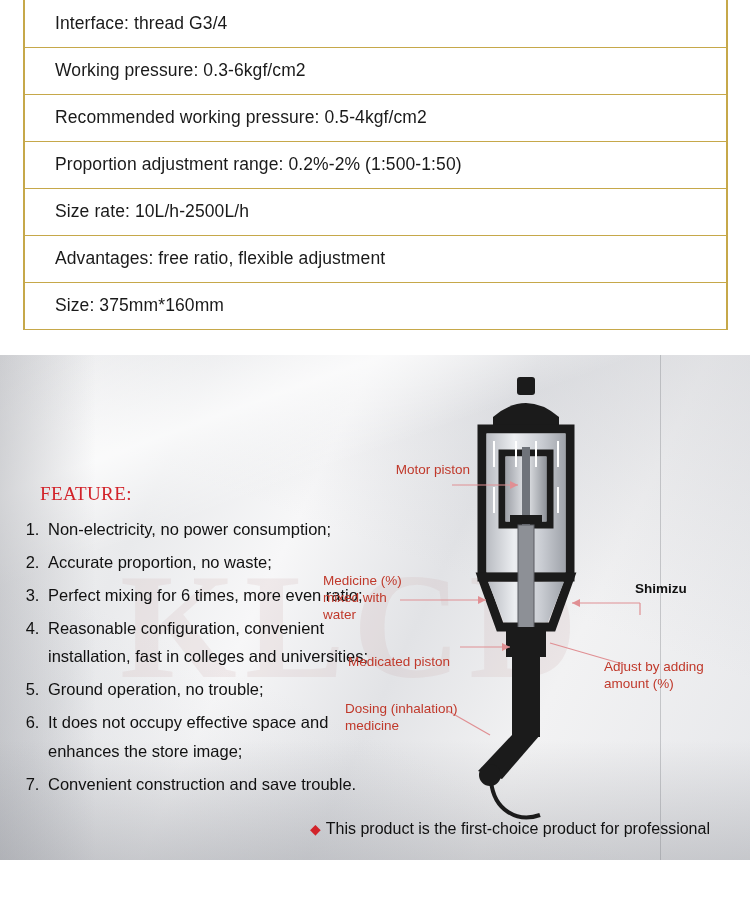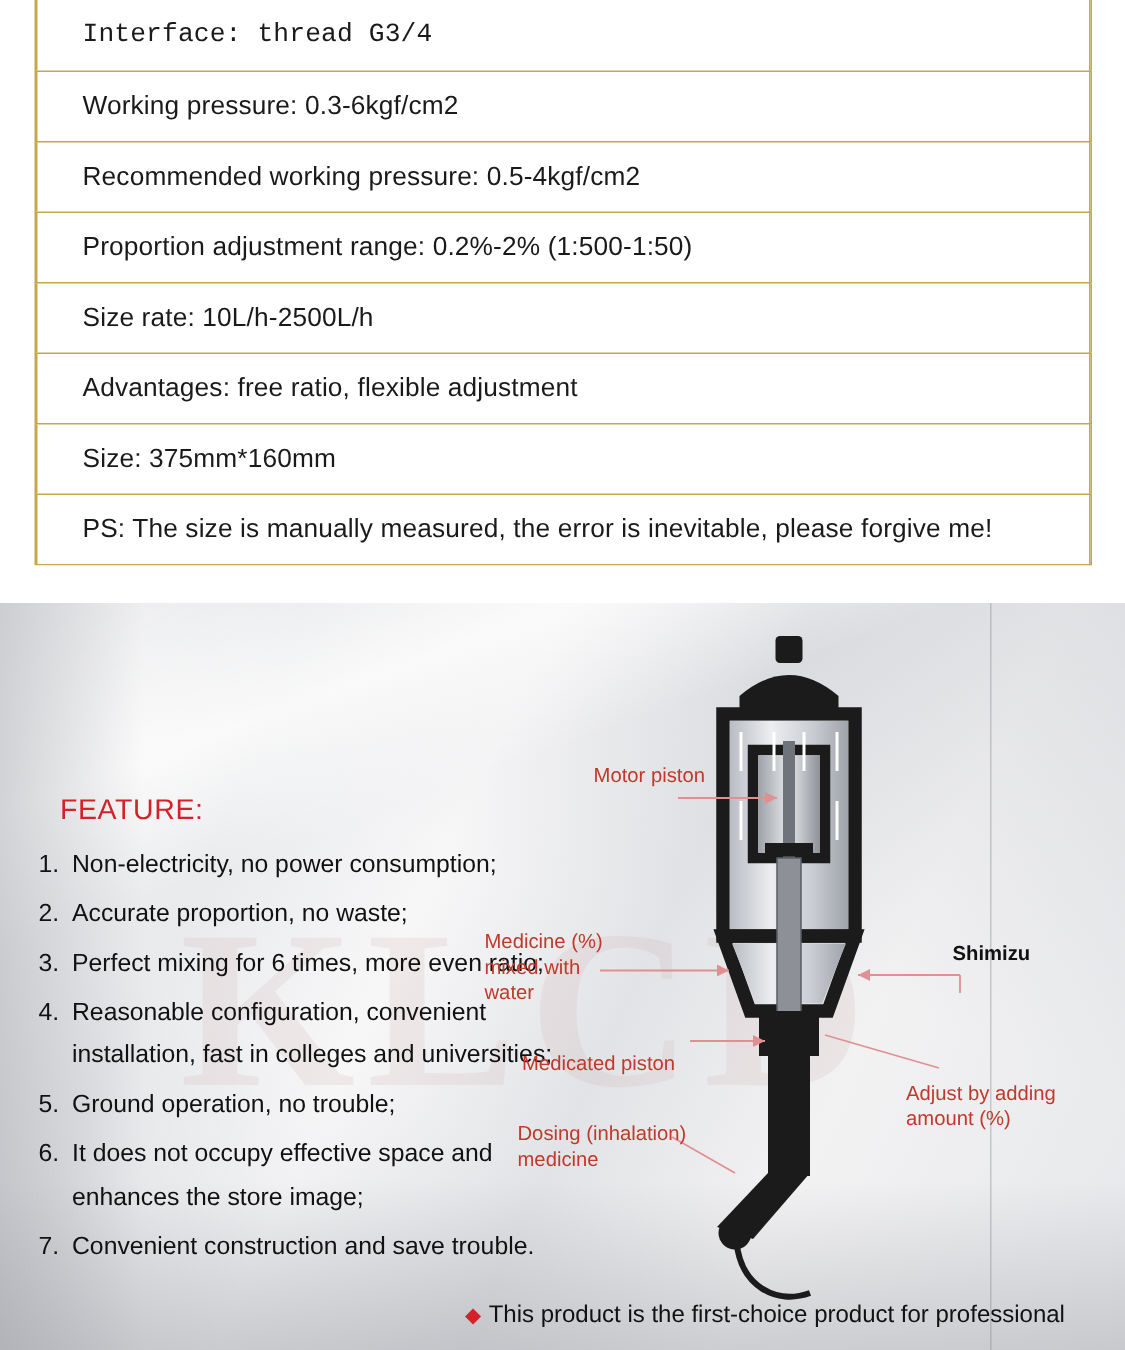--- a/index.html
+++ b/index.html
@@ -32,21 +32,20 @@
     border-left: none;
     border-right: none;
     padding: 0 0 0 30px;
     font-size: 17.5px;
     color: #1a1a1a;
     vertical-align: middle;
     letter-spacing: 0.1px;
   }
   .spec-table tr:first-child td {
     border-top: none;
-    font-family: Liberation Mono, monospace;
   }
   .spec-table tr:last-child td {
     border-bottom: 1px solid #c6a84a;
   }
   .spec-table-wrap {
     border-left: 1px solid #c6a84a;
     border-right: 1px solid #c6a84a;
     width: 704px;
     margin: 0 auto;
     box-sizing: border-box;
@@ -121,20 +120,21 @@
     letter-spacing: 0.3px;
   }
 
   .feature-label {
     position: absolute;
     left: 40px;
     top: 128px;
     color: #d2232a;
     font-size: 19px;
     letter-spacing: 0.4px;
+    font-family: Liberation Serif, serif;
   }
 
   ol.feature-list {
     position: absolute;
     left: 22px;
     top: 160px;
     width: 360px;
     margin: 0;
     padding: 0 0 0 22px;
     list-style: decimal;
@@ -199,23 +199,20 @@
         <td>Proportion adjustment range: 0.2%-2% (1:500-1:50)</td>
       </tr>
       <tr>
         <td>Size rate: 10L/h-2500L/h</td>
       </tr>
       <tr>
         <td>Advantages: free ratio, flexible adjustment</td>
       </tr>
       <tr>
         <td>Size: 375mm*160mm</td>
-      </tr>
-      <tr>
-        <td>PS: The size is manually measured, the error is inevitable, please forgive me!</td>
       </tr>
     </tbody>
   </table>
 </div>
 
 <div class="gap"></div>
 
 <div class="feature-panel">
   <div class="panel-shadow-left"></div>
   <div class="panel-shadow-bottom"></div>
@@ -310,16 +307,16 @@
         <polygon points="96,225 88,221 88,229"></polygon>
         <polygon points="182,228 190,224 190,232"></polygon>
         <polygon points="120,272 112,268 112,276"></polygon>
       </g>
     </svg>
 
     <div class="callout red" style="left:-40px; top:86px; width:120px; text-align:right;">Motor piston</div>
     <div class="callout red" style="left:-67px; top:197px; width:85px;">Medicine (%) mixed with water</div>
     <div class="callout" style="left:245px; top:205px;font-weight:bold;">Shimizu</div>
     <div class="callout red" style="left:-42px; top:278px; width:120px;">Medicated piston</div>
-    <div class="callout red" style="left:214px; top:298px; width:120px;">Adjust by adding amount (%)</div>
+    <div class="callout red" style="left:214px; top:283px; width:120px;">Adjust by adding amount (%)</div>
     <div class="callout red" style="left:-45px; top:325px; width:135px;">Dosing (inhalation) medicine</div>
   </div>
 </div>
 
 </body></html>

